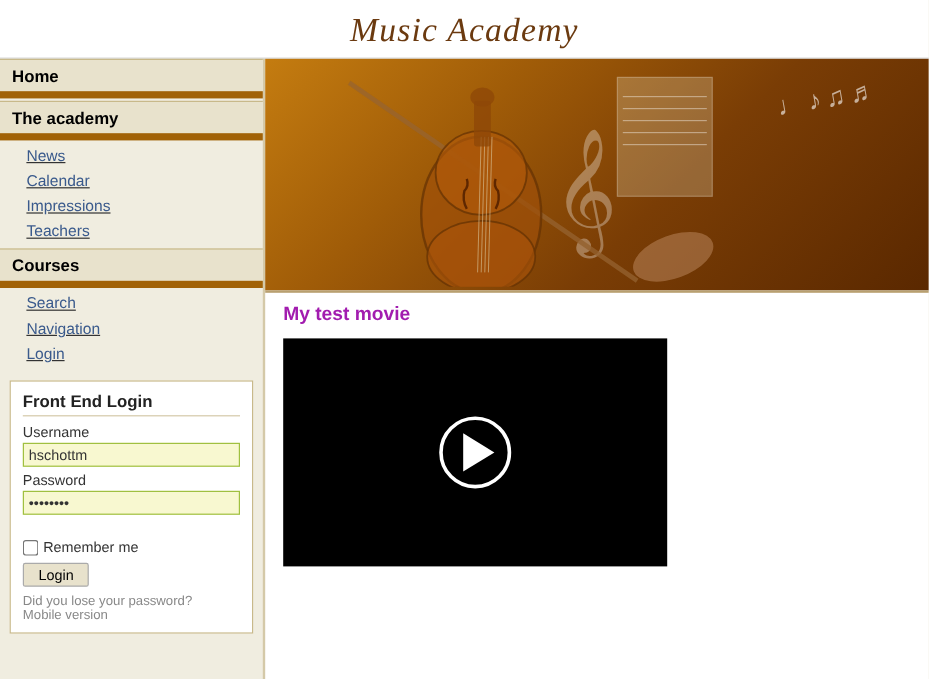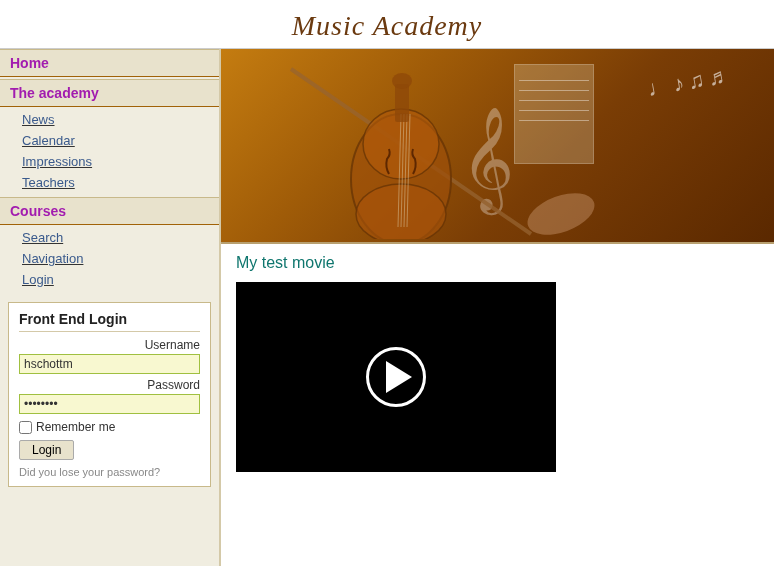--- a/index.html
+++ b/index.html
@@ -39,25 +39,25 @@
     #sidebar {
       width: 220px;
       min-width: 220px;
       background: #f0ede0;
       border-right: 1px solid #d4c9a8;
       padding: 0;
     }
     .nav-section-header {
       background: #e8e2cc;
       border-top: 1px solid #c8b98a;
-      border-bottom: 1px solid #a16207;
+      border-bottom: 6px solid #a16207;
       padding: 5px 10px;
       font-weight: bold;
       font-size: 14px;
-      color: #a21caf;
+      color: #000000;
       margin-top: 2px;
     }
     .nav-section-header.home {
       margin-top: 0;
     }
     .nav-items {
       padding: 2px 0;
       text-decoration: underline;
     }
     .nav-item {
@@ -82,36 +82,35 @@
       margin-bottom: 6px;
       border-bottom: 1px solid #d4c9a8;
       padding-bottom: 4px;
     }
     #login-panel label {
       display: block;
       font-size: 12px;
       color: #333;
       margin-top: 4px;
       margin-bottom: 2px;
-      text-align: right;
     }
     #login-panel input[type="text"],
     #login-panel input[type="password"] {
       width: 100%;
       border: 1px solid #a0c040;
       background: #f8f8d0;
       padding: 2px 4px;
       font-size: 12px;
       color: #333;
       outline: none;
     }
     .remember-row {
       display: flex;
       align-items: center;
-      margin-top: 6px;
+      margin-top: 20px;
       font-size: 12px;
       gap: 4px;
     }
     #login-panel button {
       margin-top: 6px;
       padding: 2px 12px;
       background: #e8e2cc;
       border: 1px solid #aaa;
       font-size: 12px;
       cursor: pointer;
@@ -200,22 +199,22 @@
       color: #b8600a;
       text-decoration: none;
     }
     #breadcrumb span { color: #555; }
     
     #content {
       padding: 10px 15px;
     }
     #content h2 {
       font-size: 16px;
-      font-weight: normal;
-      color: #0f766e;
+      font-weight: bold;
+      color: #a21caf;
       margin-bottom: 10px;
     }
     
     #video-container {
       width: 320px;
       height: 190px;
       background: #000;
       display: flex;
       align-items: center;
       justify-content: center;
@@ -277,20 +276,21 @@
         <input type="text" value="hschottm" style="">
         <label>Password</label>
         <input type="password" value="password" style="">
         <div class="remember-row">
           <input type="checkbox" style="">
           <span>Remember me</span>
         </div>
         <button>Login</button>
         <div class="login-links">
           <a href="#">Did you lose your password?</a>
+          <a href="#">Mobile version</a>
         </div>
       </div>
 
 
     </div>
 
     <div id="main">
 
       <div id="hero">
 

